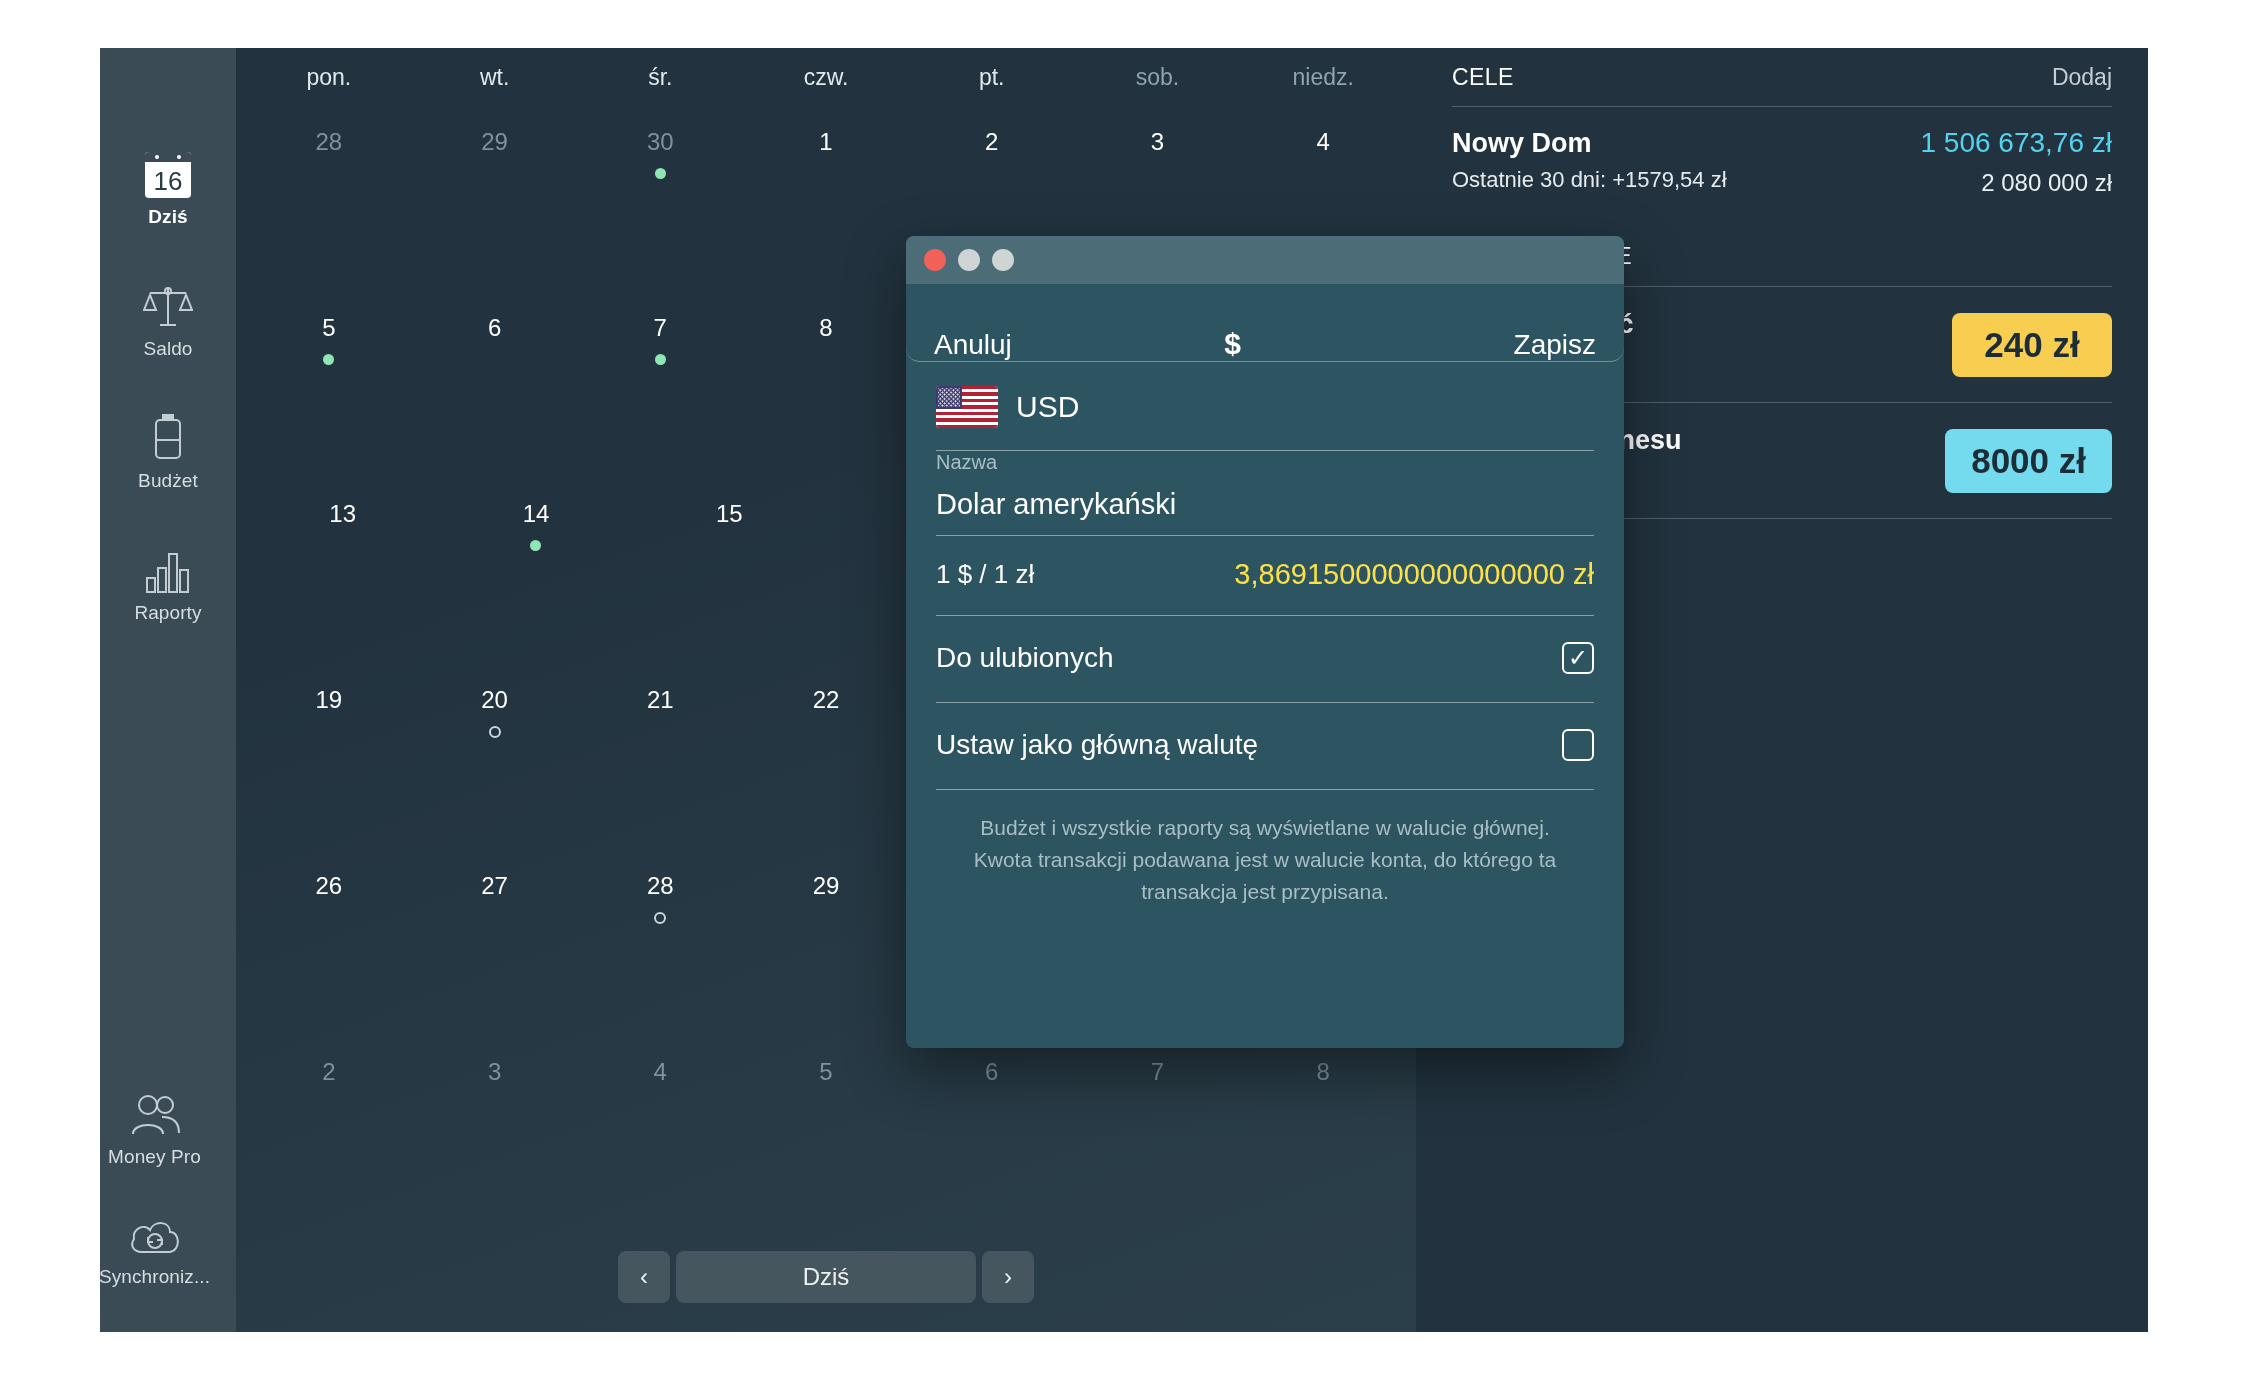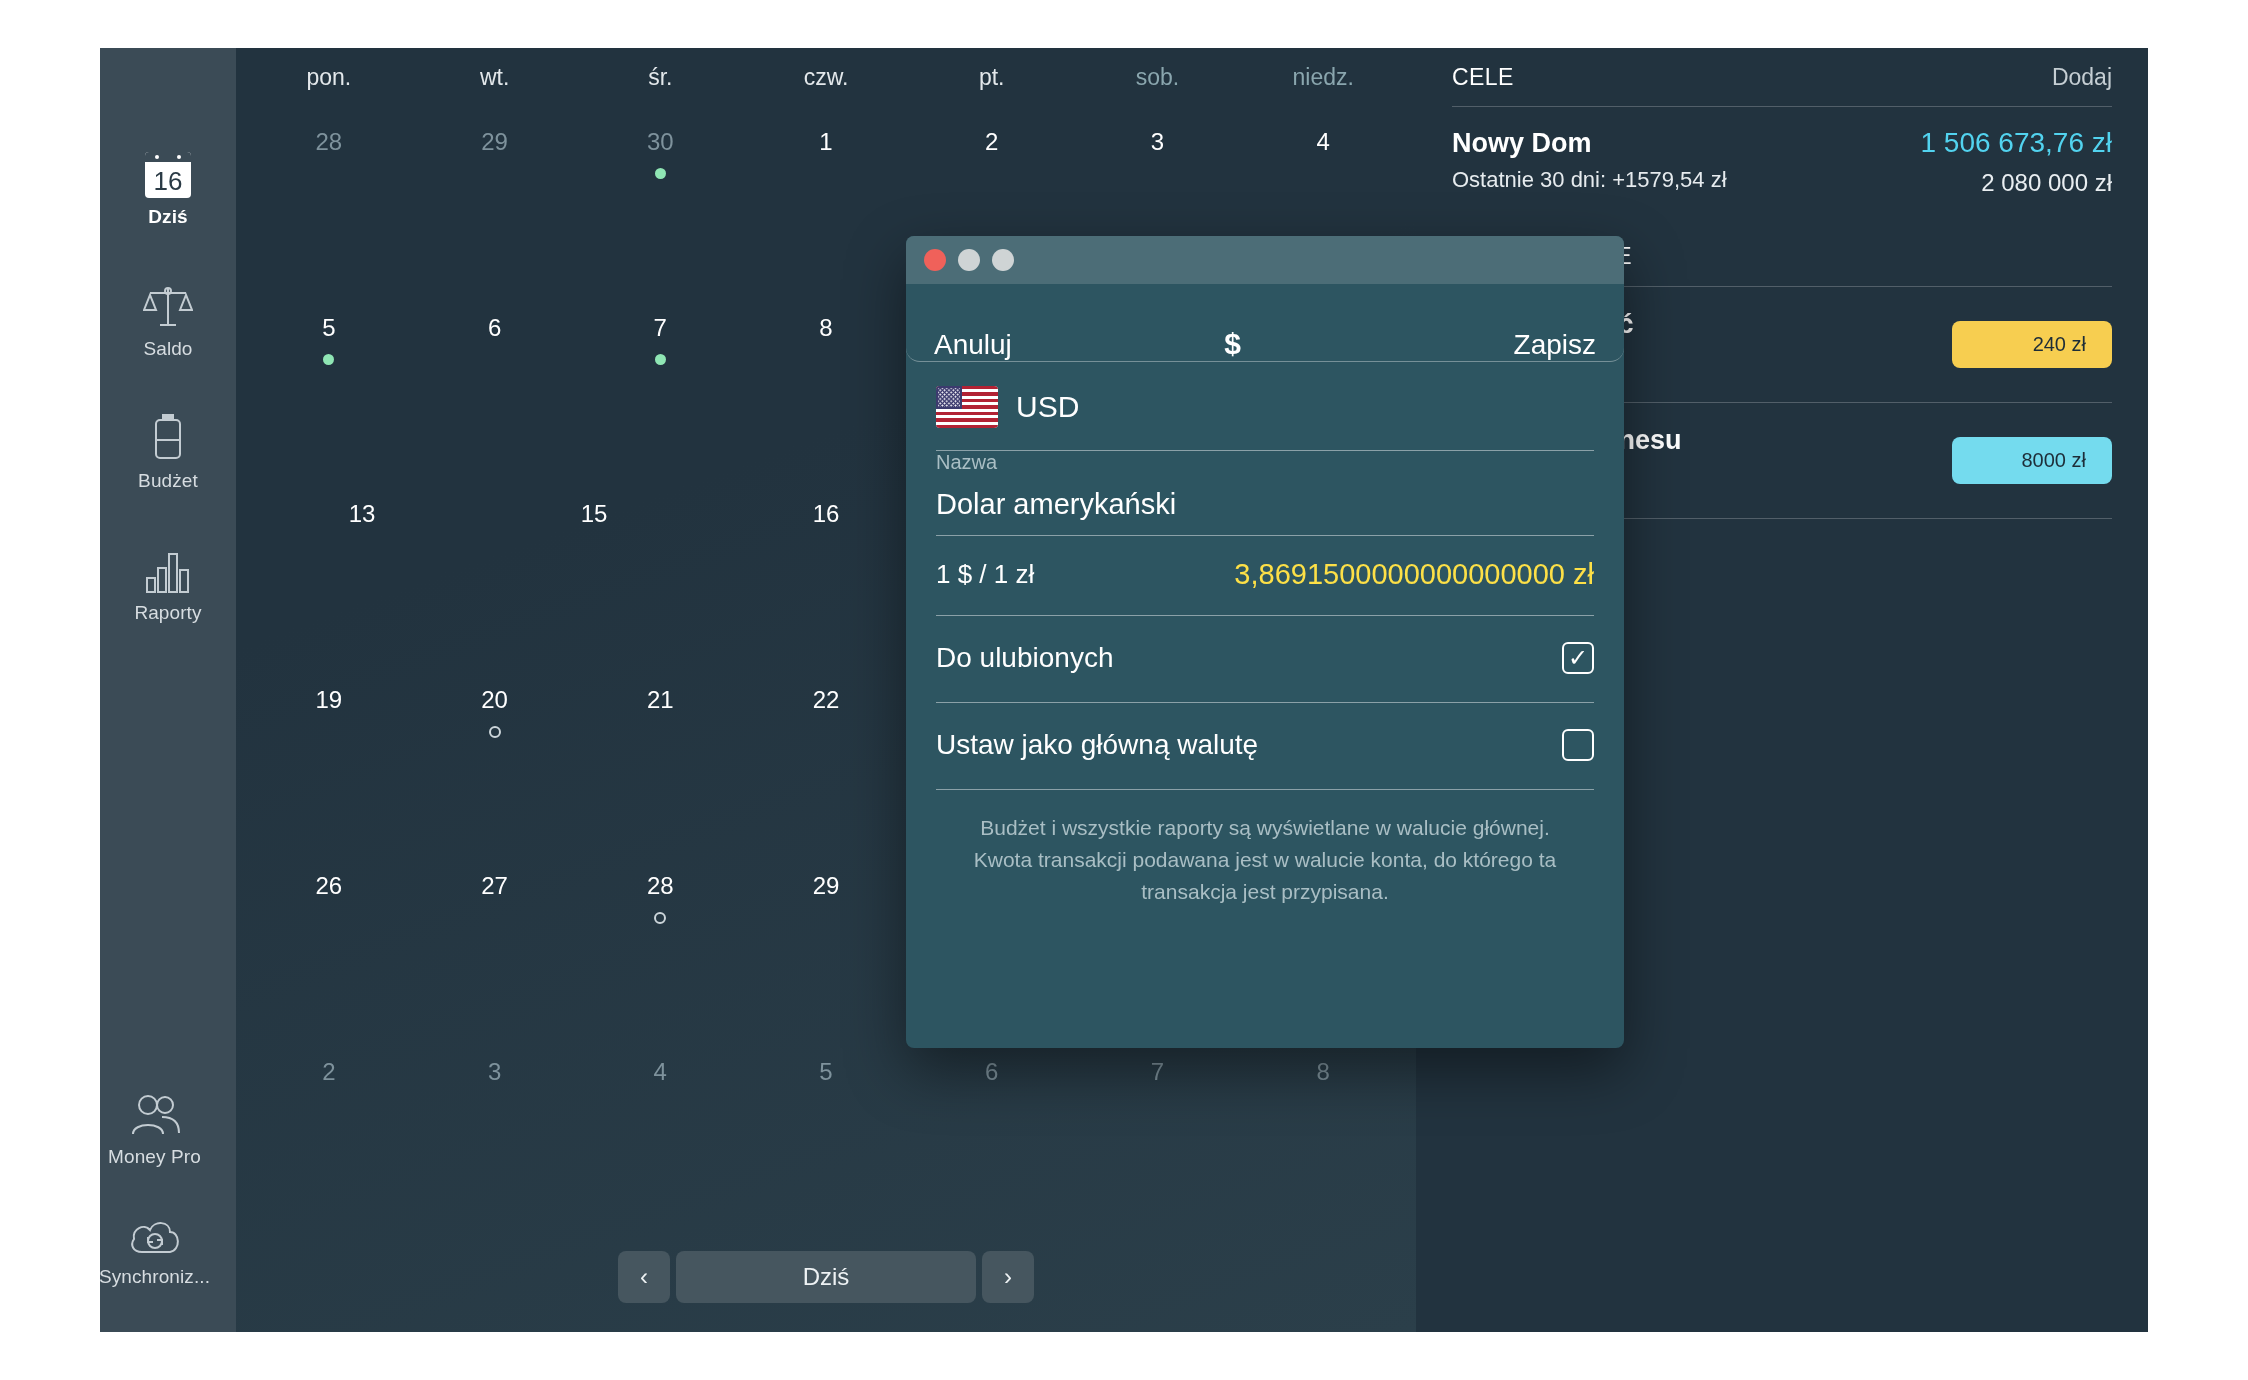--- a/index.html
+++ b/index.html
@@ -150,22 +150,22 @@
   .rp-row .left .sub { font-size: 22px; color: #e6ebee; margin-top: 6px; }
   .rp-row .right { text-align: right; }
   .rp-row .right .v1 { font-size: 28px; color: #52d3ef; font-weight: 500; line-height: 36px;}
   .rp-row .right .v2 { font-size: 24px; color: #e9eef1; margin-top: 8px; }
   .rp-section { font-size: 23px; color: #ffffff; padding: 24px 0 16px; letter-spacing: .4px; }
   .rp-item { display: flex; align-items: center; justify-content: space-between; padding: 22px 0; }
   .rp-item .nm { font-size: 27px; color: #ffffff; font-weight: bold; }
   .rp-item .clock { margin-top: 10px; }
   .pill {
     border-radius: 8px; padding: 12px 26px;
-    font-size: 20px; color: #1d2d38; font-weight: 400;
-    min-width: 160px; text-align: right;
+    font-size: 35px; color: #1d2d38; font-weight: 700;
+    min-width: 160px; text-align: center;
   }
   .pill.amber { background: #f7ce50; }
   .pill.cyan  { background: #74dbee; }
 
   
   .modal {
     position: absolute;
     left: 670px; top: 188px;
     width: 718px; height: 812px;
     background: #2d5561;
@@ -385,20 +385,24 @@
                 <div class="dn">11</div>
                 <div class="mark none"></div>
               </div>
             </div>
             <div class="week">
               <div class="day">
                 <div class="dn">13</div>
                 <div class="mark none"></div>
               </div>
               <div class="day">
+                <div class="dn">14</div>
+                <div class="mark dot"></div>
+              </div>
+              <div class="day">
                 <div class="dn">15</div>
                 <div class="mark none"></div>
               </div>
               <div class="day">
                 <div class="dn">16</div>
                 <div class="mark none"></div>
               </div>
               <div class="day">
                 <div class="dn">17</div>
                 <div class="mark none"></div>

